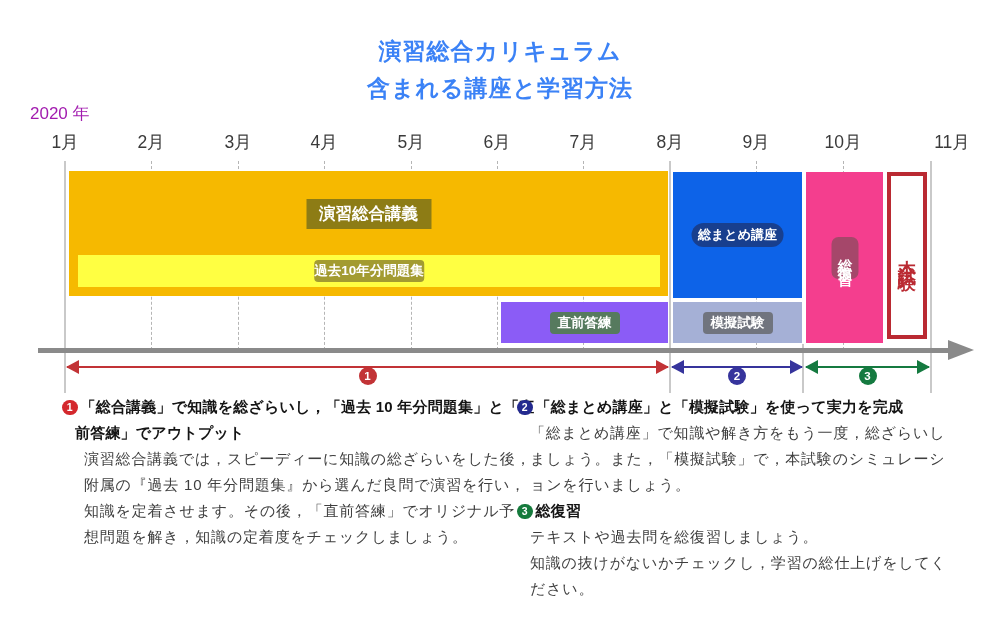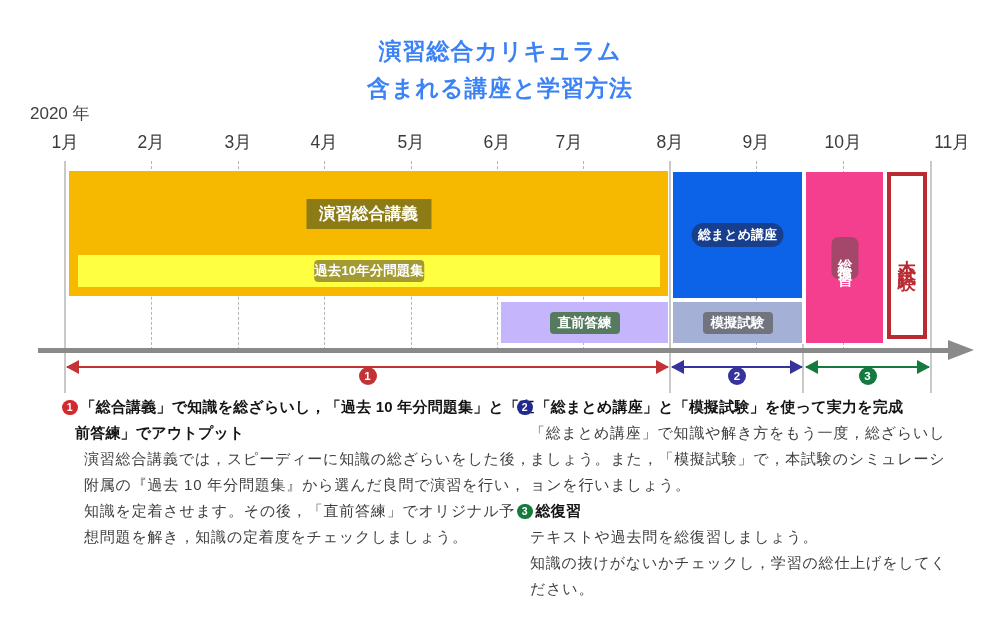--- a/index.html
+++ b/index.html
@@ -6,21 +6,21 @@
   body{
     width:1000px;height:617px;position:relative;background:#ffffff;
     font-family:"Liberation Sans","DejaVu Sans",sans-serif;color:#222;
     overflow:hidden;
   }
   .abs{position:absolute;}
   
   #title{left:0;top:33px;width:1000px;text-align:center;
     font-size:23px;font-weight:bold;line-height:37px;letter-spacing:1px;color:#3b82f6;}
   
-  #year{left:30px;top:102px;font-size:17px;color:#404040;}
+  #year{left:30px;top:102px;font-size:17px;color:#a21caf;}
   .month{top:130px;width:60px;text-align:center;font-size:17.5px;color:#3a3a3a;}
   
   .gridline{top:161px;height:189px;width:0;border-left:1.5px dashed #b5b5b5;}
   .boundary{top:161px;height:232px;width:2px;background:#c9c9c9;}
   .boundary.short{top:344px;height:49px;}
   
   #axis-line{left:38px;top:348px;width:920px;height:5px;background:#8a8a8a;}
   #axis-head{left:948px;top:340px;width:0;height:0;
     border-top:10px solid transparent;border-bottom:10px solid transparent;
     border-left:26px solid #8a8a8a;}
@@ -61,21 +61,21 @@
   <div>含まれる講座と学習方法</div>
 </div>
 
 <div class="abs" id="year">2020 年</div>
 <div class="abs month" style="left:35px">1月</div>
 <div class="abs month" style="left:121px">2月</div>
 <div class="abs month" style="left:208px">3月</div>
 <div class="abs month" style="left:294px">4月</div>
 <div class="abs month" style="left:381px">5月</div>
 <div class="abs month" style="left:467px">6月</div>
-<div class="abs month" style="left:539px">7月</div>
+<div class="abs month" style="left:553px">7月</div>
 <div class="abs month" style="left:640px">8月</div>
 <div class="abs month" style="left:726px">9月</div>
 <div class="abs month" style="left:813px">10月</div>
 <div class="abs month" style="left:922px">11月</div>
 
 <div class="abs gridline" style="left:151px"></div>
 <div class="abs gridline" style="left:238px"></div>
 <div class="abs gridline" style="left:324px"></div>
 <div class="abs gridline" style="left:411px"></div>
 <div class="abs gridline" style="left:497px"></div>
@@ -89,21 +89,21 @@
 
 <div class="abs" id="axis-line"></div>
 <div class="abs" id="axis-head"></div>
 
 <div class="bar" style="left: 69px; top: 171px; width: 599px; height: 125px; background-color: rgb(246, 185, 0);">
   <span class="bar-label" style="top: 28px; font-size: 16.5px; padding: 4px 13px; background-color: rgb(141, 124, 21);">演習総合講義</span>
 </div>
 <div class="bar" style="left: 78px; top: 255px; width: 582px; height: 32px; background-color: rgb(255, 255, 66);">
   <span class="bar-label lbl-center" style="font-size: 13.5px; padding: 2px 0; border-radius: 4px; background-color: rgb(163, 155, 49);">過去10年分問題集</span>
 </div>
-<div class="bar" style="left: 501px; top: 302px; width: 167px; height: 41px; background-color: #c4b5fd;">
+<div class="bar" style="left: 501px; top: 302px; width: 167px; height: 41px; background-color: #8b5cf6;">
   <span class="bar-label lbl-center" style="font-size: 13.5px; padding: 2px 8px; border-radius: 4px; background-color: rgb(86, 122, 94);">直前答練</span>
 </div>
 <div class="bar" style="left: 673px; top: 172px; width: 129px; height: 126px; background-color: rgb(13, 99, 232);">
   <span class="bar-label lbl-center" style="font-size: 13px; padding: 3px 7px; border-radius: 12px; background-color: rgb(24, 63, 142);">総まとめ講座</span>
 </div>
 <div class="bar" style="left: 673px; top: 302px; width: 129px; height: 41px; background-color: rgb(165, 176, 214);">
   <span class="bar-label lbl-center" style="font-size: 13.5px; padding: 2px 8px; border-radius: 4px; background-color: rgb(112, 116, 126);">模擬試験</span>
 </div>
 <div class="bar" style="left: 806px; top: 172px; width: 77px; height: 171px; background-color: rgb(244, 62, 142);">
   <span class="bar-label lbl-center vtext" style="font-size: 14.5px; padding: 9px 4px; border-radius: 7px; letter-spacing: 8px; background-color: rgb(165, 71, 106);">総復習</span>

